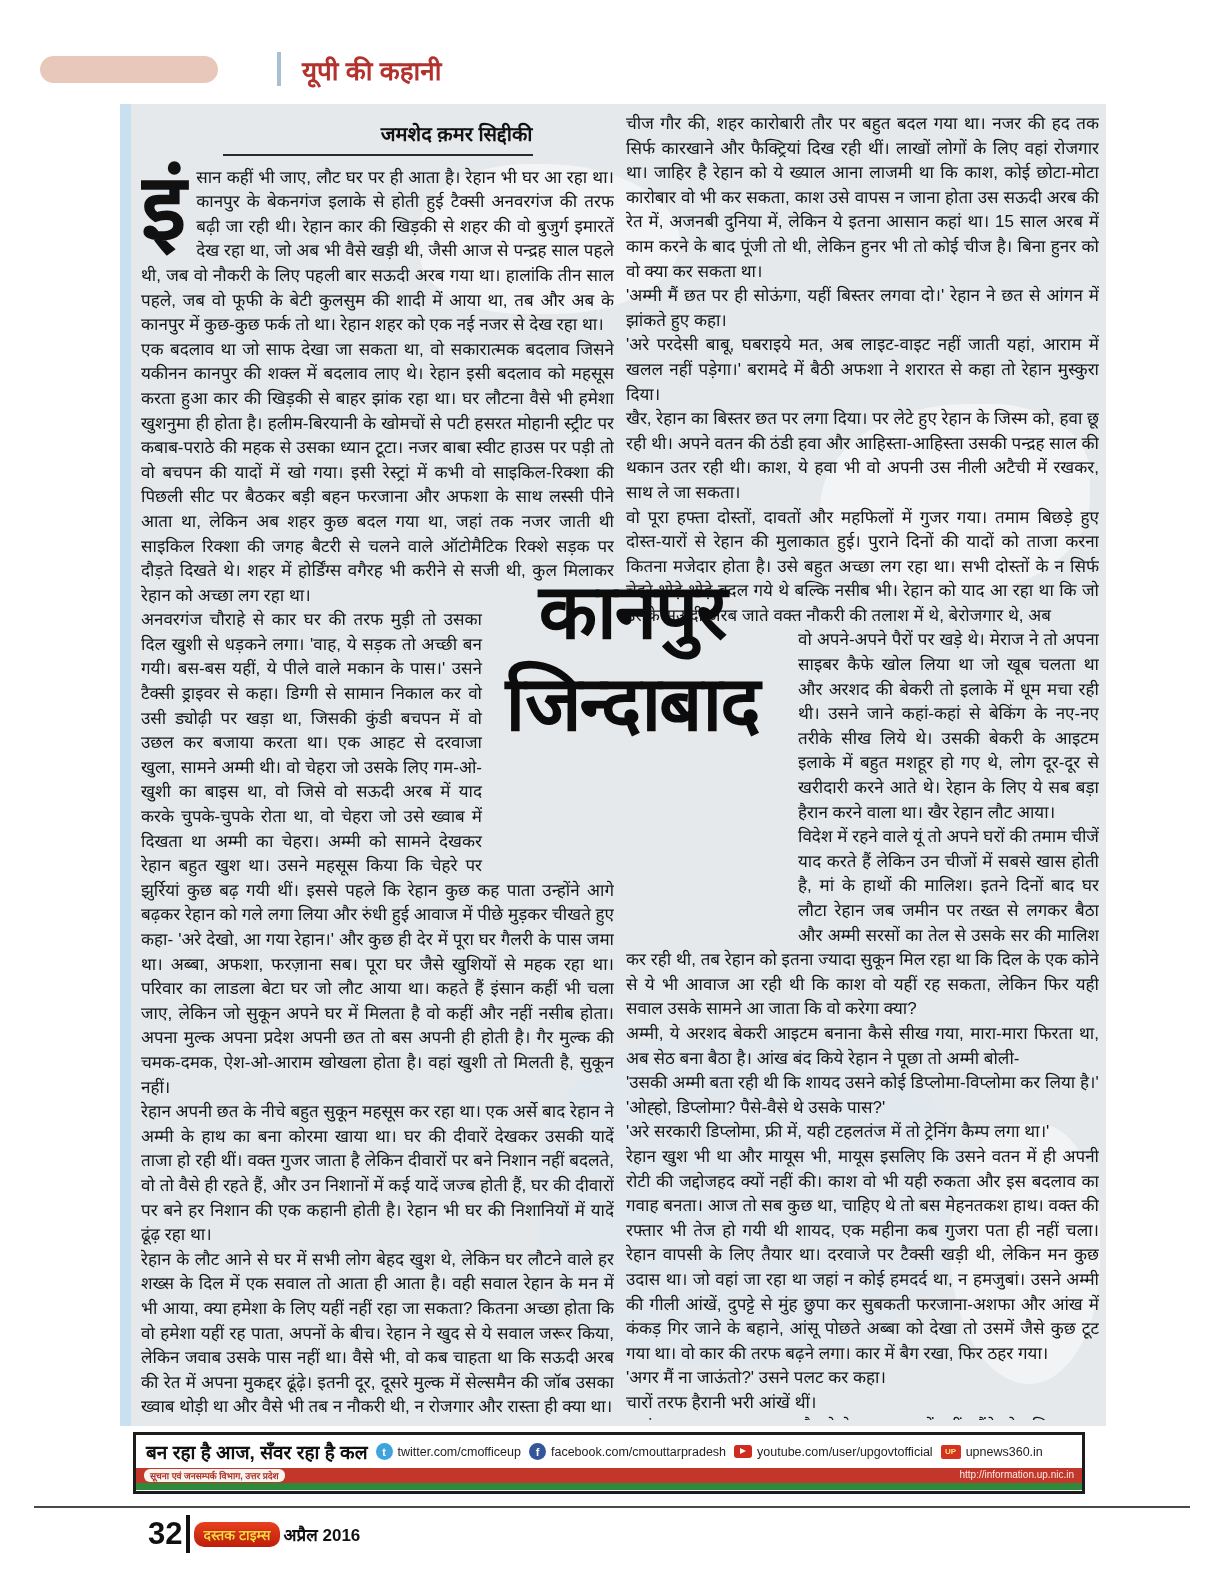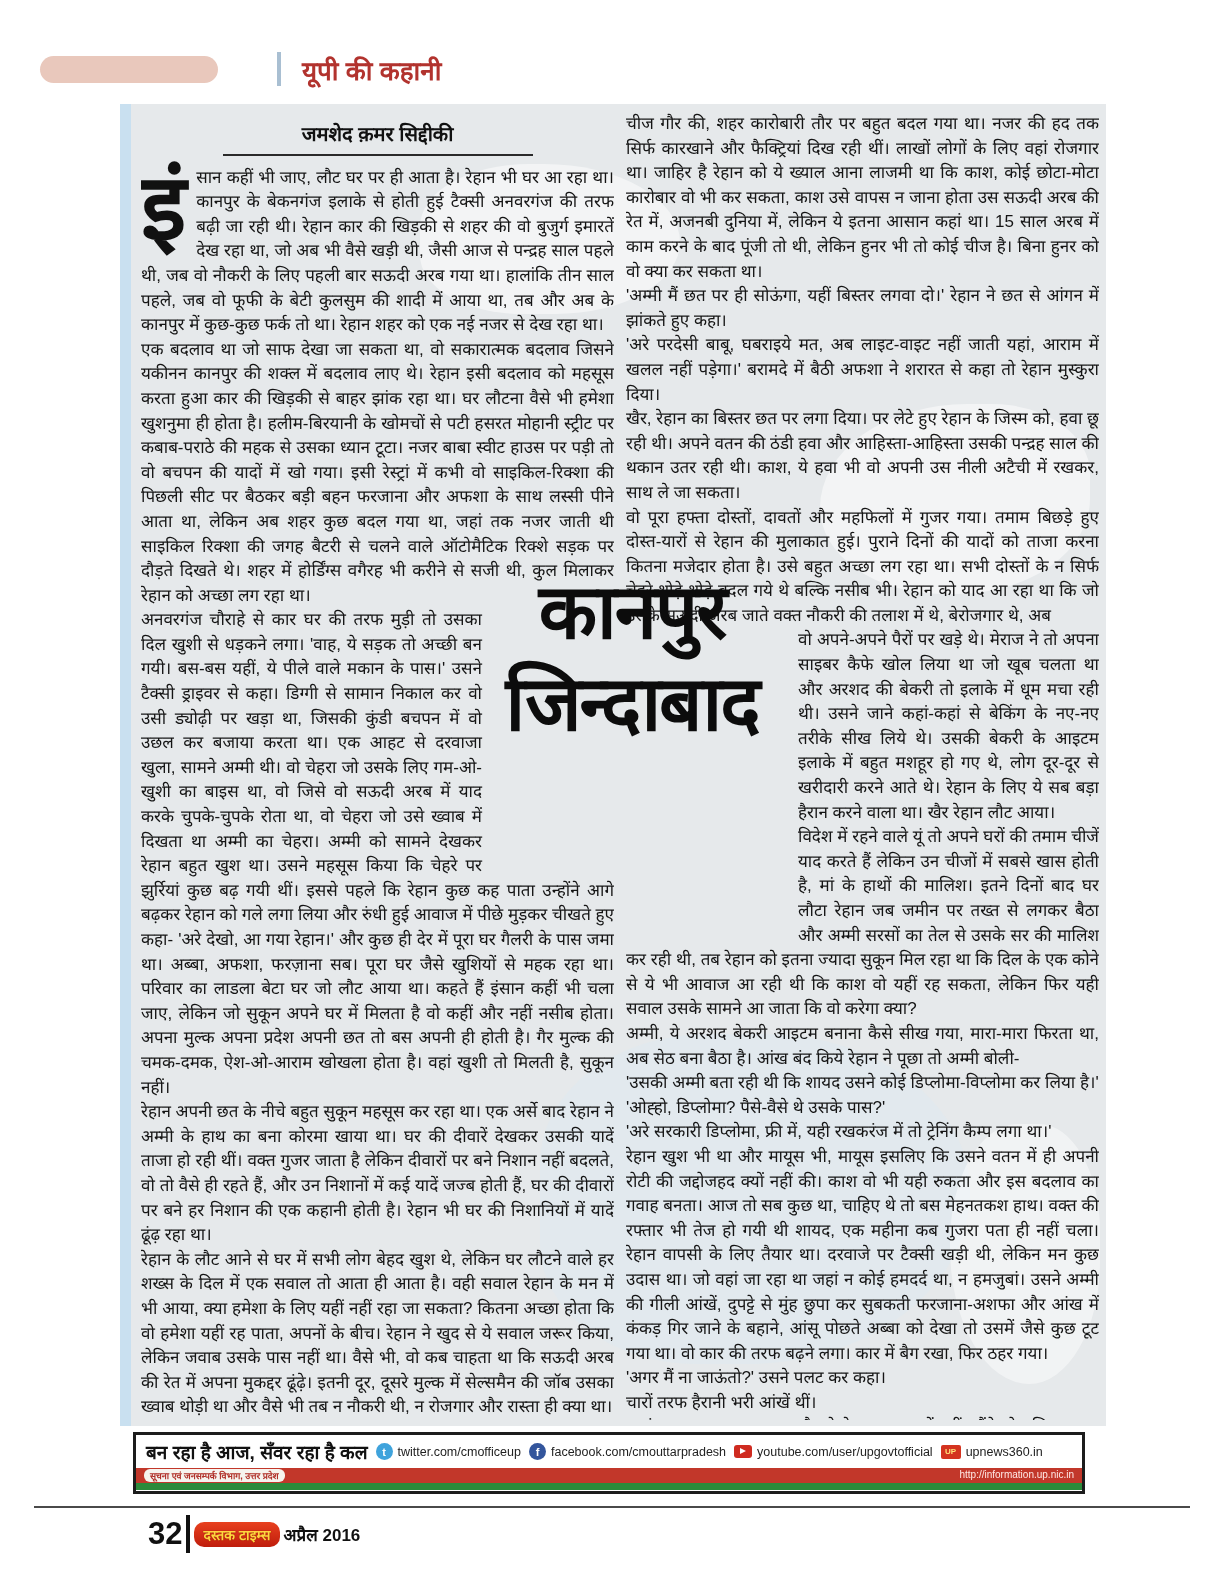--- a/index.html
+++ b/index.html
@@ -15,21 +15,21 @@
   
   .article-box{position:absolute;left:120px;top:104px;width:986px;height:1322px;background:#e6e9eb;}
   .article-box .left-strip{position:absolute;left:0;top:0;width:11px;height:100%;background:#c9e0f0;}
   .wm{position:absolute;background:rgba(255,255,255,0.5);z-index:0;}
   .wm1{left:300px;top:60px;width:260px;height:150px;border-radius:48% 60% 55% 45%;}
   .wm2{left:700px;top:300px;width:270px;height:190px;border-radius:60% 40% 55% 50%;}
   .wm3{left:420px;top:930px;width:430px;height:330px;border-radius:45% 55% 60% 42%;background:rgba(222,233,241,0.55);}
   .wm4{left:830px;top:1020px;width:150px;height:260px;border-radius:50% 45% 52% 58%;background:rgba(255,255,255,0.45);}
 
   
-  .byline{width:310px;margin:10px auto 10px auto;text-align:center;font-size:20px;font-weight:bold;
+  .byline{width:310px;margin:10px auto 10px auto;text-align:right;font-size:20px;font-weight:bold;
           border-bottom:2px solid #2a2a2a;padding-bottom:7px;color:#111;}
 
   
   .col{position:absolute;top:8px;width:473px;text-align:justify;font-size:17px;line-height:24.6px;
        z-index:2;overflow:hidden;}
   .col p{margin:0;}
   .col-left{left:21px;height:1308px;}
   .col-right{left:506px;height:1308px;}
   .dropcap{float:left;font-size:92px;line-height:74px;font-weight:bold;color:#111;padding:4px 10px 0 0;}
   .spacer-right-of-left{float:right;width:132px;height:266px;}
@@ -108,21 +108,21 @@
       <p>'अम्मी मैं छत पर ही सोऊंगा, यहीं बिस्तर लगवा दो।' रेहान ने छत से आंगन में झांकते हुए कहा।</p>
       <p>'अरे परदेसी बाबू, घबराइये मत, अब लाइट-वाइट नहीं जाती यहां, आराम में खलल नहीं पड़ेगा।' बरामदे में बैठी अफशा ने शरारत से कहा तो रेहान मुस्कुरा दिया।</p>
       <p>खैर, रेहान का बिस्तर छत पर लगा दिया। पर लेटे हुए रेहान के जिस्म को, हवा छू रही थी। अपने वतन की ठंडी हवा और आहिस्ता-आहिस्ता उसकी पन्द्रह साल की थकान उतर रही थी। काश, ये हवा भी वो अपनी उस नीली अटैची में रखकर, साथ ले जा सकता।</p>
       <p>वो पूरा हफ्ता दोस्तों, दावतों और महफिलों में गुजर गया। तमाम बिछड़े हुए दोस्त-यारों से रेहान की मुलाकात हुई। पुराने दिनों की यादों को ताजा करना कितना मजेदार होता है। उसे बहुत अच्छा लग रहा था। सभी दोस्तों के न सिर्फ चेहरे थोड़े-थोड़े बदल गये थे बल्कि नसीब भी। रेहान को याद आ रहा था कि जो उसके सऊदी अरब जाते वक्त नौकरी की तलाश में थे, बेरोजगार थे, अब</p>
       <span class="spacer-left-of-right"></span>
       <p>वो अपने-अपने पैरों पर खड़े थे। मेराज ने तो अपना साइबर कैफे खोल लिया था जो खूब चलता था और अरशद की बेकरी तो इलाके में धूम मचा रही थी। उसने जाने कहां-कहां से बेकिंग के नए-नए तरीके सीख लिये थे। उसकी बेकरी के आइटम इलाके में बहुत मशहूर हो गए थे, लोग दूर-दूर से खरीदारी करने आते थे। रेहान के लिए ये सब बड़ा हैरान करने वाला था। खैर रेहान लौट आया।</p>
       <p>विदेश में रहने वाले यूं तो अपने घरों की तमाम चीजें याद करते हैं लेकिन उन चीजों में सबसे खास होती है, मां के हाथों की मालिश। इतने दिनों बाद घर लौटा रेहान जब जमीन पर तख्त से लगकर बैठा और अम्मी सरसों का तेल से उसके सर की मालिश कर रही थी, तब रेहान को इतना ज्यादा सुकून मिल रहा था कि दिल के एक कोने से ये भी आवाज आ रही थी कि काश वो यहीं रह सकता, लेकिन फिर यही सवाल उसके सामने आ जाता कि वो करेगा क्या?</p>
       <p>अम्मी, ये अरशद बेकरी आइटम बनाना कैसे सीख गया, मारा-मारा फिरता था, अब सेठ बना बैठा है। आंख बंद किये रेहान ने पूछा तो अम्मी बोली-</p>
       <p>'उसकी अम्मी बता रही थी कि शायद उसने कोई डिप्लोमा-विप्लोमा कर लिया है।'</p>
       <p>'ओह्हो, डिप्लोमा? पैसे-वैसे थे उसके पास?'</p>
-      <p>'अरे सरकारी डिप्लोमा, फ्री में, यही रखकरंज में तो ट्रेनिंग कैम्प लगा था।'</p>
+      <p>'अरे सरकारी डिप्लोमा, फ्री में, यही टहलतंज में तो ट्रेनिंग कैम्प लगा था।'</p>
       <p>रेहान खुश भी था और मायूस भी, मायूस इसलिए कि उसने वतन में ही अपनी रोटी की जद्दोजहद क्यों नहीं की। काश वो भी यही रुकता और इस बदलाव का गवाह बनता। आज तो सब कुछ था, चाहिए थे तो बस मेहनतकश हाथ। वक्त की रफ्तार भी तेज हो गयी थी शायद, एक महीना कब गुजरा पता ही नहीं चला। रेहान वापसी के लिए तैयार था। दरवाजे पर टैक्सी खड़ी थी, लेकिन मन कुछ उदास था। जो वहां जा रहा था जहां न कोई हमदर्द था, न हमजुबां। उसने अम्मी की गीली आंखें, दुपट्टे से मुंह छुपा कर सुबकती फरजाना-अशफा और आंख में कंकड़ गिर जाने के बहाने, आंसू पोछते अब्बा को देखा तो उसमें जैसे कुछ टूट गया था। वो कार की तरफ बढ़ने लगा। कार में बैग रखा, फिर ठहर गया।</p>
       <p>'अगर मैं ना जाऊंतो?' उसने पलट कर कहा।</p>
       <p>चारों तरफ हैरानी भरी आंखें थीं।</p>
       <p>'यहां इतना कुछ बदल सकता है, तो मेरा मुकद्दर क्यों नहीं? मैंने सोच लिया, आप लोगों के पास रहूंगा, नहीं जाना सऊदी, कानपुर जिंदाबाद।' कहते हुए उसने मुस्कुराकर कार का दरवाजा बंद कर दिया।</p>
 
     </div>
   </div>
 
   <div class="footer-box">
     <div class="footer-row">

